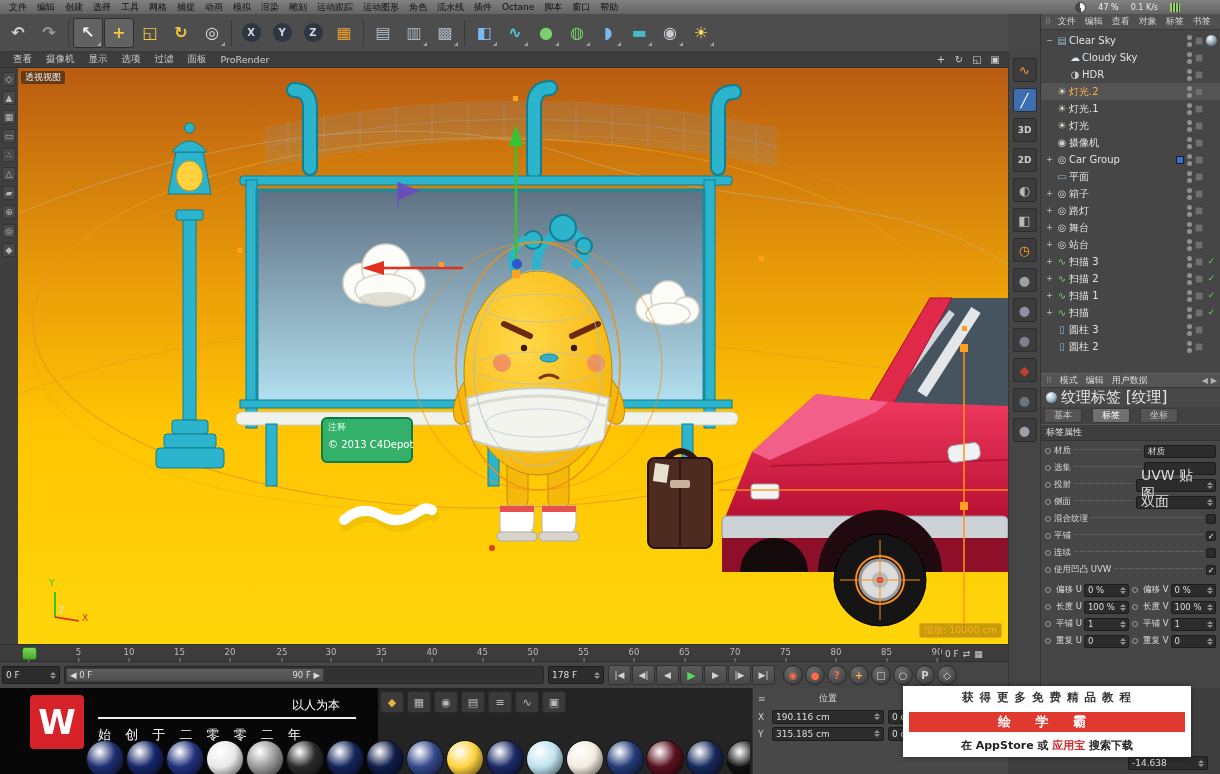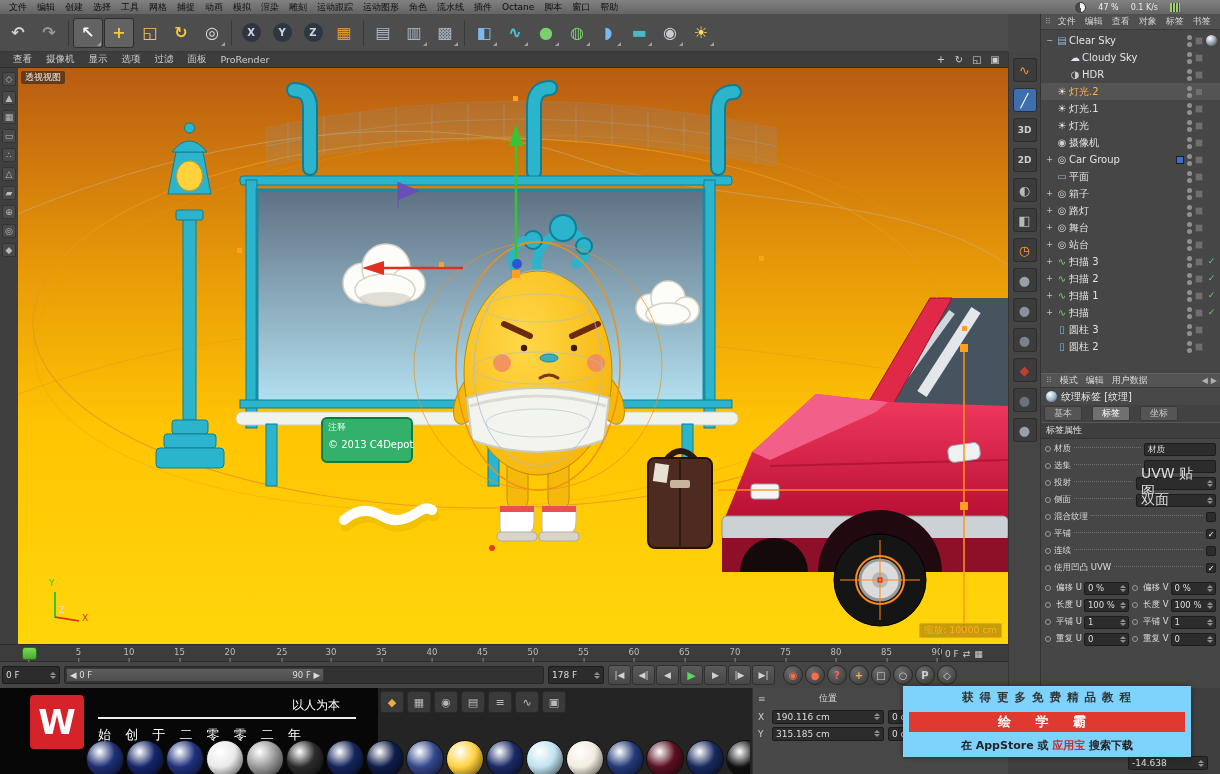--- a/index.html
+++ b/index.html
@@ -67,21 +67,21 @@
 .om-layer{width:8px;height:8px;border:1px solid #1d1d1d;display:block;}
 .om-dots{display:flex;flex-direction:column;}
 .om-dots::before,.om-dots::after{content:"";width:5px;height:5px;border-radius:50%;background:#8f8f8f;display:block;margin:1px 0;}
 .om-sq{width:8px;height:8px;background:#6e6e6e;border:1px solid #535353;border-radius:1px;display:block;}
 .om-tag{width:11px;height:11px;font-size:9px;color:#5fd75f;text-align:center;line-height:11px;display:block;}
 .om-tag.sphere{border-radius:50%;background:radial-gradient(circle at 35% 30%,#fff,#8899aa 55%,#333);}
 .om-tag.none{visibility:hidden;}
 .mode-row{flex:0 0 15px;display:flex;align-items:center;background:#545454;border-top:1px solid #616161;border-bottom:1px solid #383838;font-size:9px;gap:2px;padding:0 3px;color:#dadada;}
 .mode-item{padding:0 4px;}
 .mode-right{margin-left:auto;display:flex;gap:3px;color:#b0b0b0;font-size:8px;}
-.attr-title{flex:0 0 17px;display:flex;align-items:center;gap:4px;padding:0 5px;font-size:10px;background:#484848;color:#e6e6e6;}
+.attr-title{flex:0 0 17px;display:flex;align-items:center;gap:4px;padding:0 5px;font-size:15px;background:#484848;color:#e6e6e6;}
 .ball{width:11px;height:11px;border-radius:50%;background:radial-gradient(circle at 35% 30%,#fff,#9ab4c4 55%,#2e4654);}
 .attr-tabs{flex:0 0 17px;display:flex;gap:10px;padding:1px 3px;background:#424242;align-items:center;}
 .chip{padding:0 9px;background:#555;border:1px solid #3a3a3a;border-radius:2px;font-size:9px;line-height:13px;color:#c9c9c9;}
 .chip.active{background:#707070;color:#fff;}
 .attr-section{flex:0 0 15px;line-height:15px;padding:0 5px;background:#3e3e3e;border-top:1px solid #565656;border-bottom:1px solid #333;font-size:9px;color:#e0e0e0;}
 .attr-rows{padding:3px 4px;display:flex;flex-direction:column;gap:3px;}
 .attr-row{display:flex;align-items:center;height:14px;}
 .anim-dot{width:6px;height:6px;border-radius:50%;border:1px solid #9a9a9a;margin-right:3px;flex:0 0 6px;}
 .attr-label{font-size:8.5px;color:#dcdcdc;white-space:nowrap;}
 .leader{flex:1;border-bottom:1px dotted #6f6f6f;margin:0 3px 3px 3px;min-width:4px;}
@@ -131,21 +131,21 @@
 .coords-head{display:flex;align-items:center;font-size:9px;color:#dadada;margin-bottom:3px;}
 .ch-icon{width:14px;color:#b0b0b0;}
 .ch-pos{width:112px;text-align:center;}
 .ch-size{width:112px;text-align:center;}
 .coord-row{display:flex;align-items:center;gap:4px;height:17px;font-size:9px;}
 .coord-axis{width:10px;color:#cfcfcf;}
 .coord-field{width:112px;height:14px;background:#2c2c2c;border:1px solid #1c1c1c;border-radius:2px;display:flex;align-items:center;padding:0 3px;color:#ddd;font-size:9px;}
 .stray-field{position:absolute;left:1128px;top:68px;width:80px;height:14px;background:#2c2c2c;border:1px solid #1c1c1c;border-radius:2px;display:flex;align-items:center;padding:0 3px;color:#ddd;font-size:9px;z-index:1;}
 
 
-.ad{position:absolute;left:903px;top:686px;width:288px;height:71px;background:#7dd3fc;z-index:50;display:flex;flex-direction:column;justify-content:space-between;padding:4px 6px;box-shadow:0 0 6px rgba(0,0,0,.4);}
+.ad{position:absolute;left:903px;top:686px;width:288px;height:71px;background:#ffffff;z-index:50;display:flex;flex-direction:column;justify-content:space-between;padding:4px 6px;box-shadow:0 0 6px rgba(0,0,0,.4);}
 .ad-line1{font-size:11.5px;font-weight:bold;color:#333;text-align:center;letter-spacing:1px;white-space:nowrap;}
 .ad-banner{height:20px;background:#e03a30;color:#fff;font-size:13px;font-weight:bold;display:flex;align-items:center;justify-content:center;letter-spacing:10px;}
 .ad-line3{font-size:11px;color:#222;text-align:center;font-weight:bold;white-space:nowrap;}
 </style>
 </head>
 <body>
 
 <div class="app">
 
   <header class="menubar">

